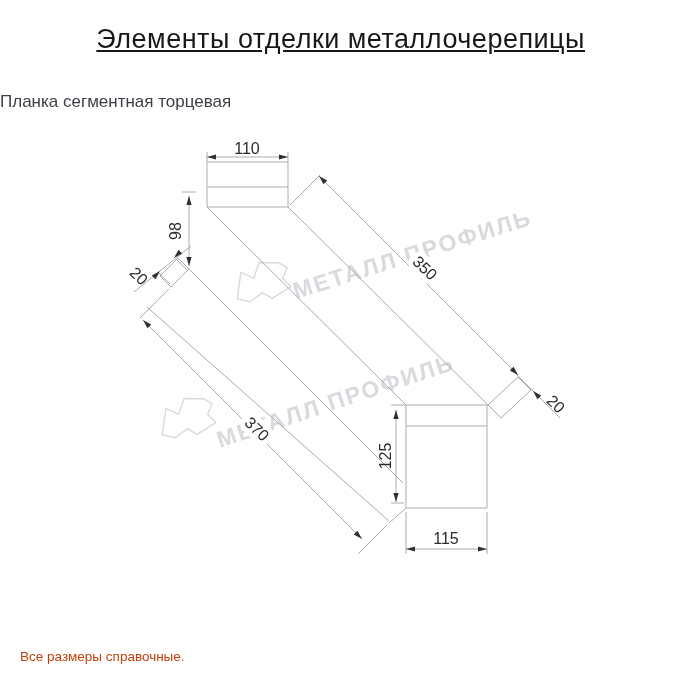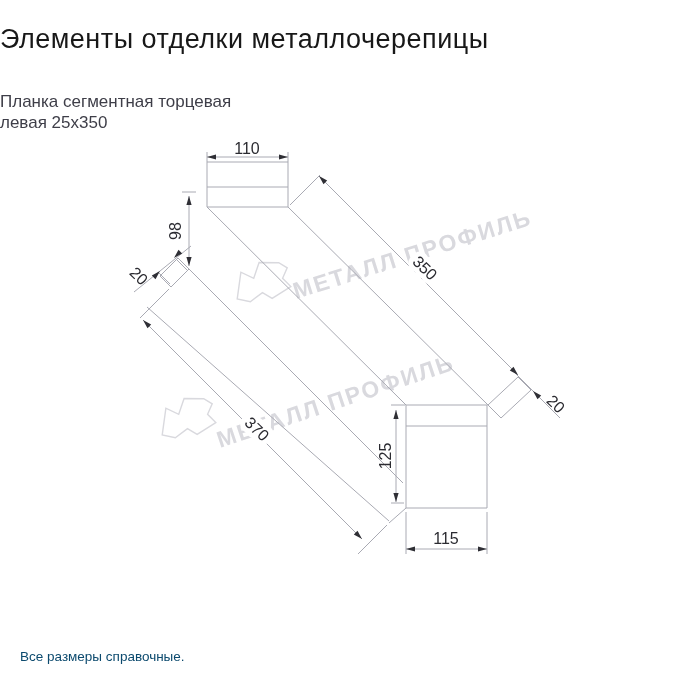--- a/index.html
+++ b/index.html
@@ -1,49 +1,48 @@
 <!DOCTYPE html>
 <html><head>
 <meta charset="utf-8">
 <style>
   html,body{margin:0;padding:0;}
   body{
     width:700px;height:700px;position:relative;background:#ffffff;
     font-family:"Liberation Sans", sans-serif;overflow:hidden;
   }
   .title{
-    position:absolute;top:24px;left:0;width:585px;text-align:left;
-    font-size:27px;font-weight:400;color:#181818;letter-spacing:.5px;
+    position:absolute;top:24px;left:0;width:585px;text-align:right;
+    font-size:27px;font-weight:400;color:#181818;letter-spacing:.5px;text-decoration:underline;
   }
   .subtitle{
     position:absolute;top:91px;left:0;width:700px;
     font-size:17px;color:#3e3e48;line-height:21px;
   }
   .subtitle span{display:block;}
   .footer{
-    position:absolute;left:20px;top:648px;font-size:13.5px;color:#0c4a6e;line-height:18px;
+    position:absolute;left:20px;top:648px;font-size:13.5px;color:#c2410c;line-height:18px;
   }
   .footer span{display:block;}
   svg.draw{position:absolute;left:0;top:0;}
   .edge{stroke:#a9aab3;stroke-width:1;fill:none;}
   .dimline{stroke:#a9aab3;stroke-width:1;fill:none;}
   .arrow{fill:#2f2f35;stroke:none;}
   .dimtxt{fill:#2b2b31;font-size:16px;font-family:"Liberation Sans", sans-serif;}
   .halo{paint-order:stroke;stroke:#ffffff;stroke-width:10px;stroke-linejoin:round;}
   .wmtxt{font-size:23px;font-weight:bold;letter-spacing:2px;font-family:"Liberation Sans", sans-serif;}
   .logo{fill:none;stroke-width:1.4;}
 </style>
 </head>
 <body>
 
 <div class="title">Элементы отделки металлочерепицы</div>
 
 <div class="subtitle">
   <span>Планка сегментная торцевая</span>
-  <span>левая 25х350</span>
 </div>
 
 <svg class="draw" width="700" height="700" viewBox="0 0 700 700">
 
   <g>
     <g transform="translate(229,270) rotate(-14)">
       <path class="logo" d="M1,30 L11,5 L22,14 L31,0 L50,5 L57,12 L50,21 L56,31 L35,38 L27,30 L13,36 Z" stroke="#d9d9de"></path>
     </g>
     <text class="wmtxt" transform="translate(296,299) rotate(-17.5)" fill="#d9d9de">МЕТАЛЛ ПРОФИЛЬ</text>
 

